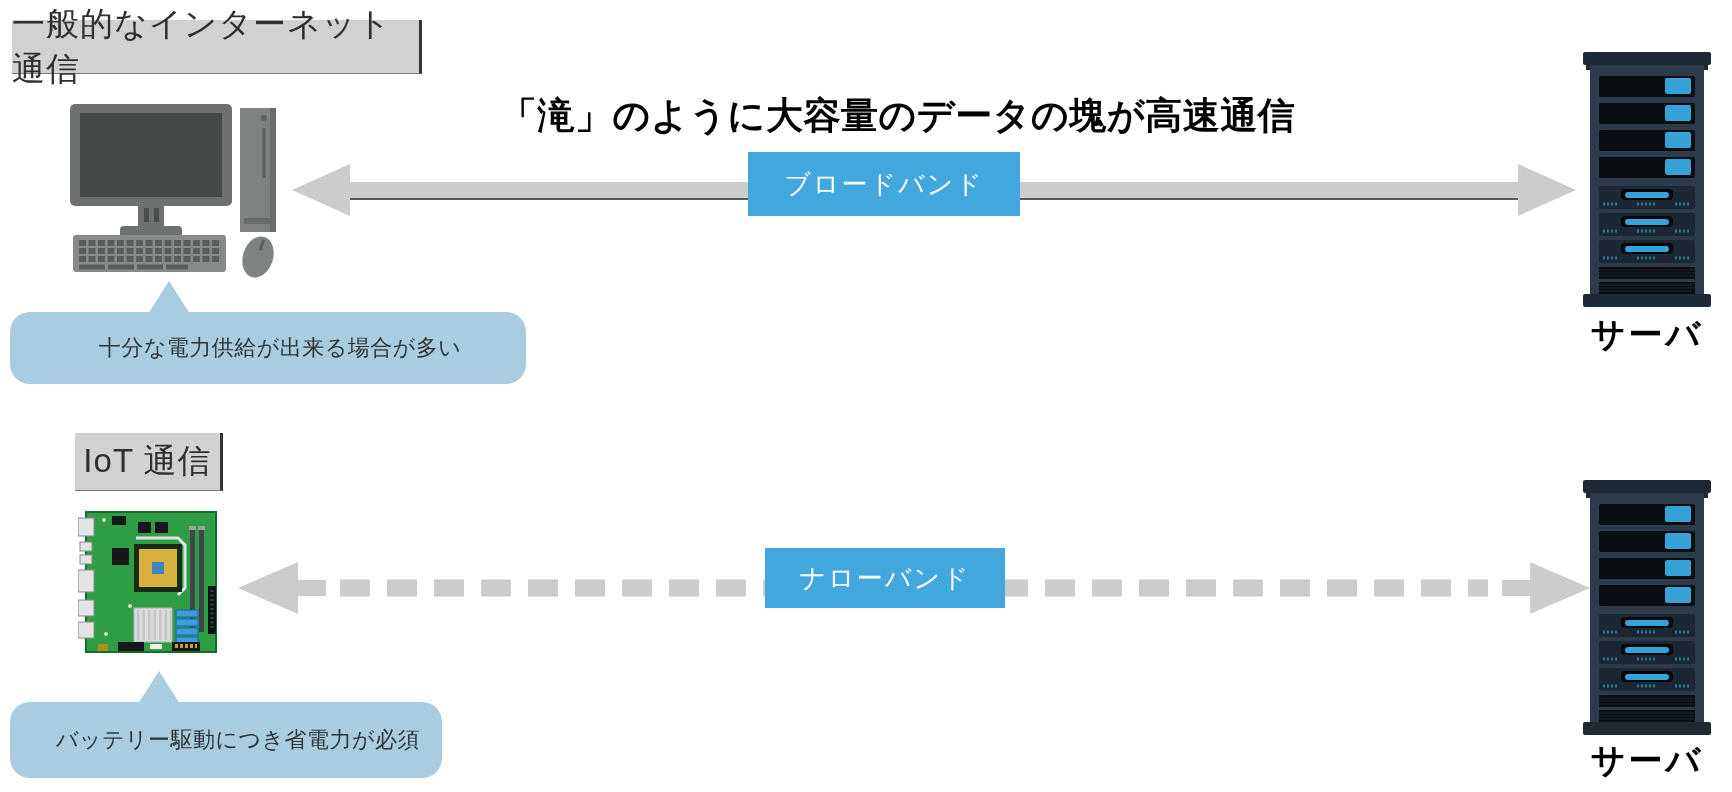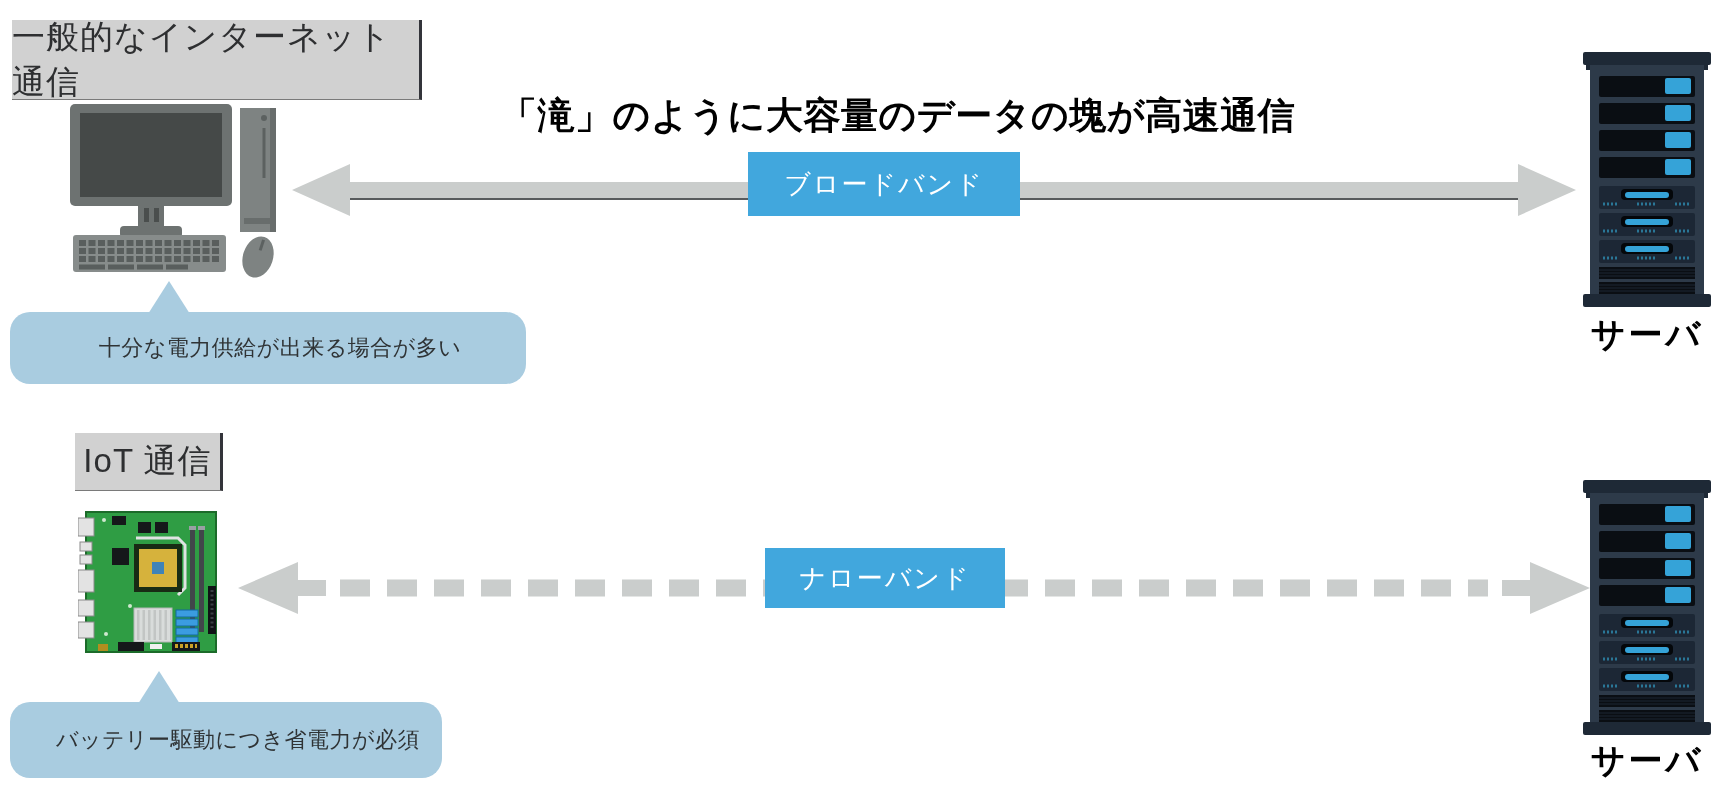--- a/index.html
+++ b/index.html
@@ -50,21 +50,21 @@
     color:#000;font-size:34px;font-weight:800;text-align:center;letter-spacing:3px;
   }
   .arrow-fill{fill:var(--arrow-gray,#cacdcc);}
   .arrow-stroke{stroke:var(--arrow-gray,#cacdcc);}
 </style>
 </head>
 <body>
 
 <div class="canvas">
 
-  <div class="tag abs" style="left:12px;top:20px;width:410px;height:80px;">一般的なインターネット通信</div>
+  <div class="tag abs" style="left:12px;top:20px;width:410px;height:54px;">一般的なインターネット通信</div>
 
   <svg class="abs" style="left:68px;top:100px;" width="215" height="180" viewBox="0 0 215 180">
     <rect x="2" y="4" width="162" height="102" rx="5" fill="#6d7271"></rect>
     <rect x="12" y="13" width="142" height="84" fill="#454948"></rect>
     <rect x="70" y="106" width="26" height="21" fill="#6d7271"></rect>
     <rect x="76" y="108" width="5" height="14" fill="#4a4e4d"></rect>
     <rect x="86" y="108" width="5" height="14" fill="#4a4e4d"></rect>
     <rect x="52" y="126" width="62" height="12" rx="4" fill="#6d7271"></rect>
 
     <rect x="5" y="135" width="153" height="37" rx="3" fill="#878c8b"></rect>

